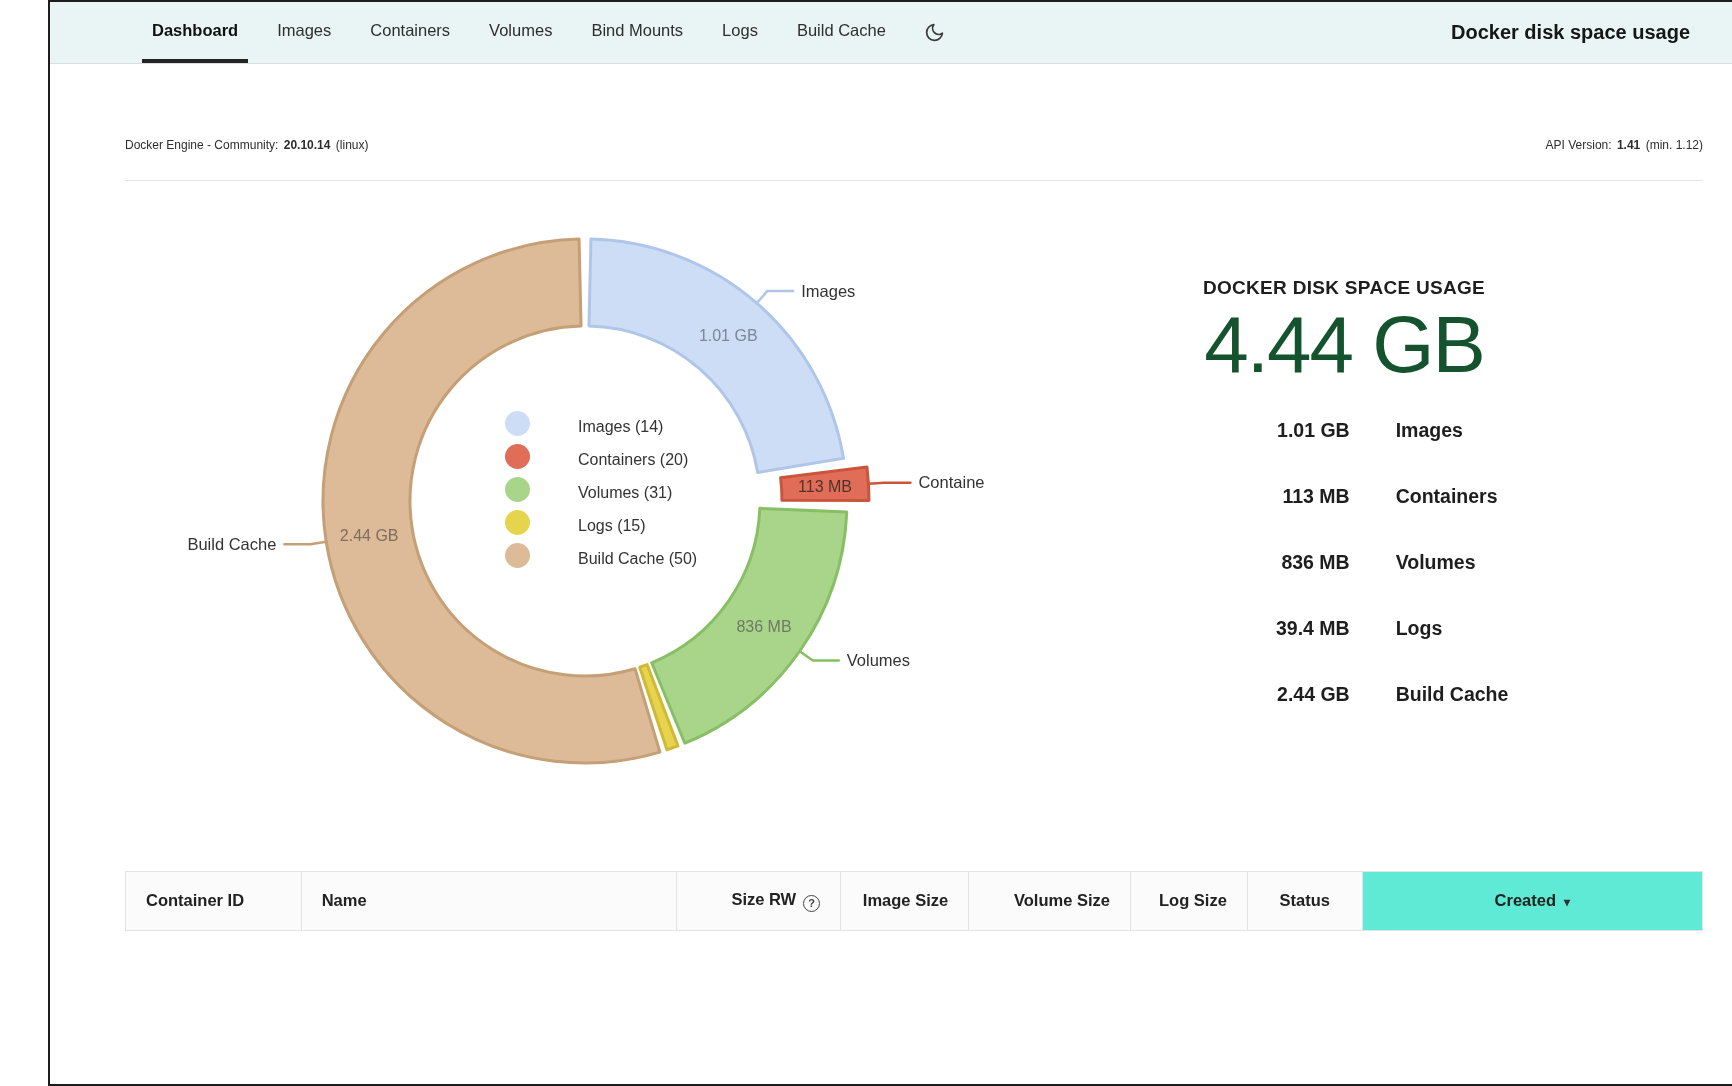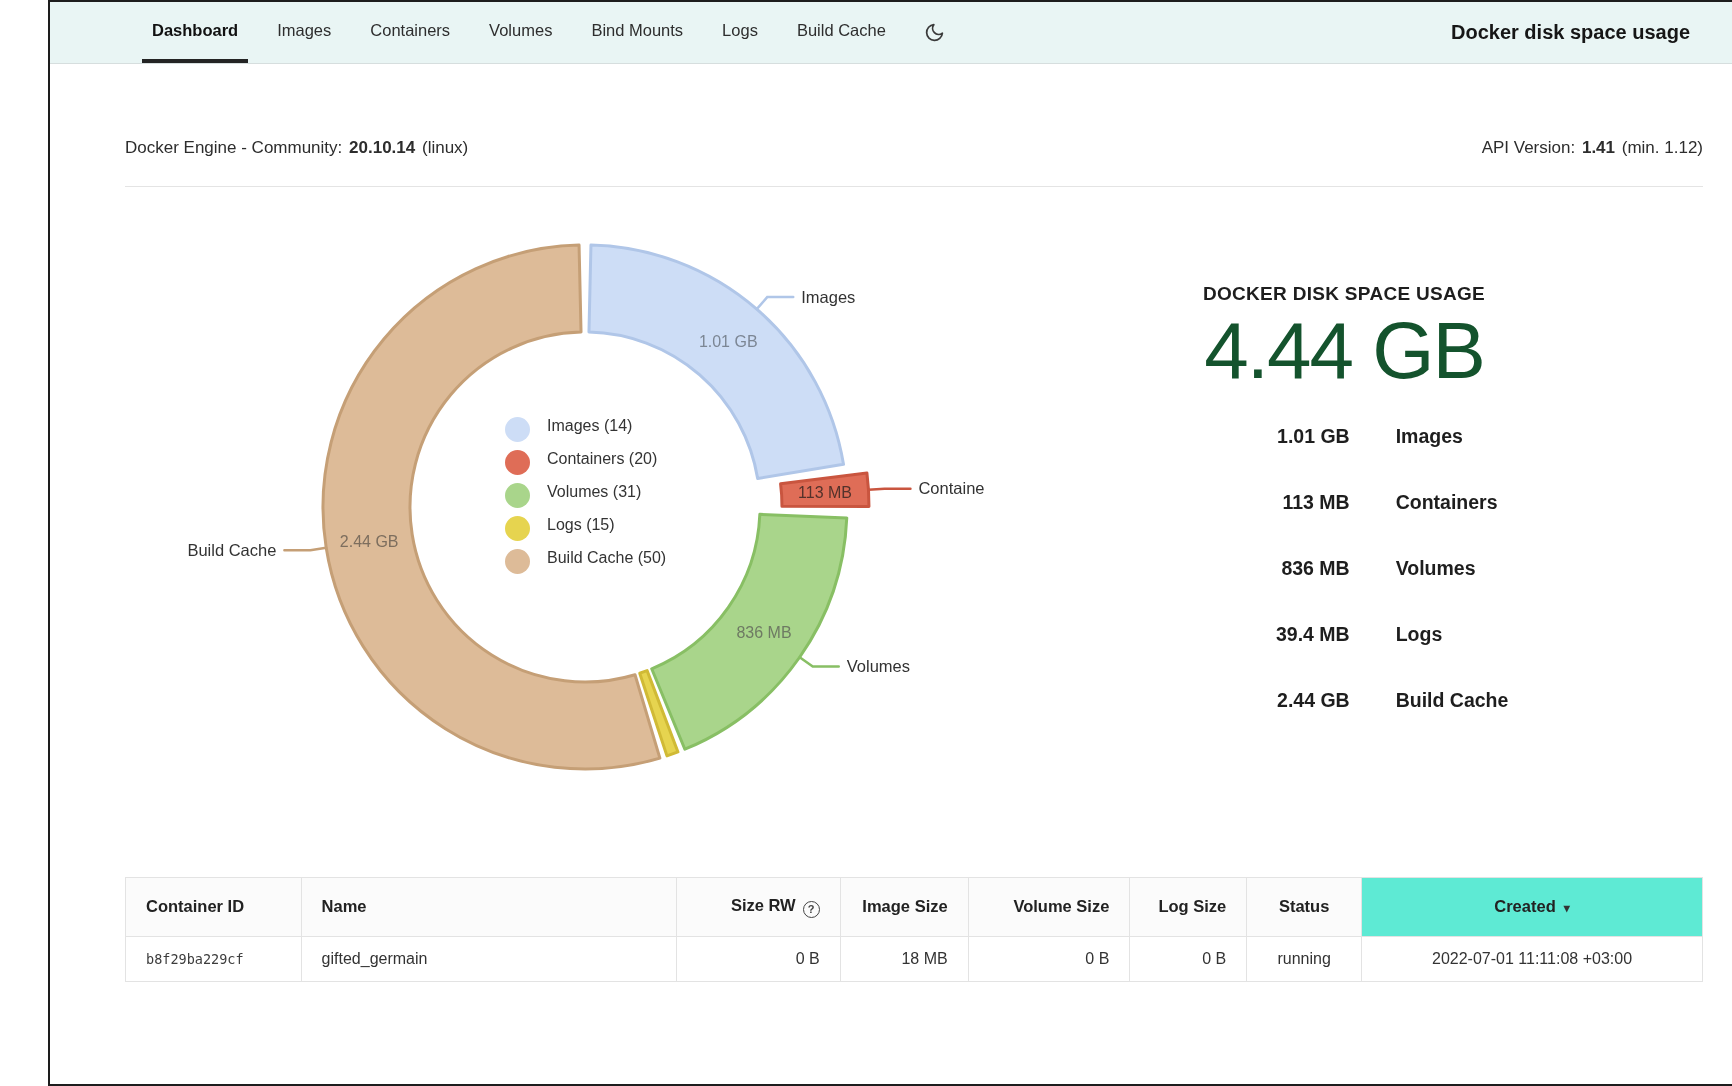--- a/index.html
+++ b/index.html
@@ -25,29 +25,29 @@
     display: flex; align-items: center; margin-left: 22px; padding: 0 6px;
   }
   .nav-title {
     margin-left: auto; align-self: center; padding-right: 88px;
     font-size: 20px; font-weight: 700; color: #161616;
   }
   
   .content { padding: 0 75px; }
   .engine-row {
     margin-top: 74px; display: flex; justify-content: space-between;
-    font-size: 17px; color: #2d2d2d;
+    font-size: 12px; color: #2d2d2d;
   }
   .engine-row b { margin: 0 2px; }
   .divider { border: none; border-top: 1px solid #e4e4e4; margin-top: 28px; }
   
   .chart-row { display: flex; height: 672px; }
   .donut-wrap { position: relative; width: 860px; flex: none; }
   .legend { position: absolute; left: 380px; top: 230px; }
-  .legend-item { display: flex; align-items: flex-start; margin-bottom: 8px; cursor: pointer; }
+  .legend-item { display: flex; align-items: flex-end; margin-bottom: 8px; cursor: pointer; gap: 31px; }
   .legend-dot { width: 25px; height: 25px; border-radius: 50%; margin-right: 17px; flex: none; }
   .legend-label { font-size: 16px; color: #333; white-space: nowrap; }
   .slice-value { font-size: 16px; }
   .callout-label { font-size: 16.5px; fill: #333; }
   
   .summary { flex: 1; text-align: center; padding-top: 96px; }
   .summary-title { font-size: 19px; font-weight: 700; letter-spacing: .3px; color: #1e1e1e; }
   .summary-total { font-size: 80px; font-weight: 500; letter-spacing: -2px; color: #14532d; margin-top: 4px; line-height: 84px; }
   .summary-rows { display: inline-block; margin-top: 10px; }
   .sum-row { display: flex; align-items: center; height: 66px; }
@@ -216,28 +216,18 @@
               <th><span>Name</span></th>
               <th><span>Size RW</span><span class="help-badge">?</span></th>
               <th><span>Image Size</span></th>
               <th><span>Volume Size</span></th>
               <th><span>Log Size</span></th>
               <th><span>Status</span></th>
               <th class="sorted"><span>Created</span><span class="sort-icon">▾</span></th>
             </tr>
           </thead>
         <tbody id="table-body">
-            <tr>
-              <td>b8f29ba229cf</td>
-              <td>gifted_germain</td>
-              <td>0 B</td>
-              <td>18 MB</td>
-              <td>0 B</td>
-              <td>0 B</td>
-              <td>running</td>
-              <td>2022-07-01 11:11:08 +03:00</td>
-            </tr>
           </tbody>
       </table>
     </section>
 
   </main>
 </div>
 
 </body></html>

